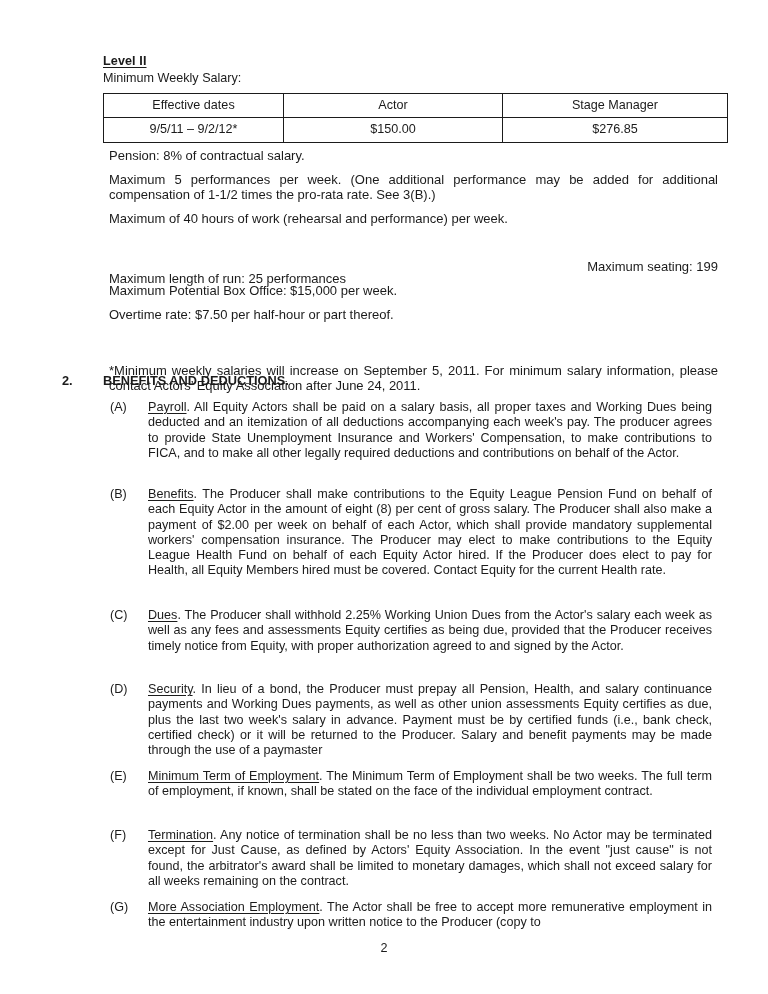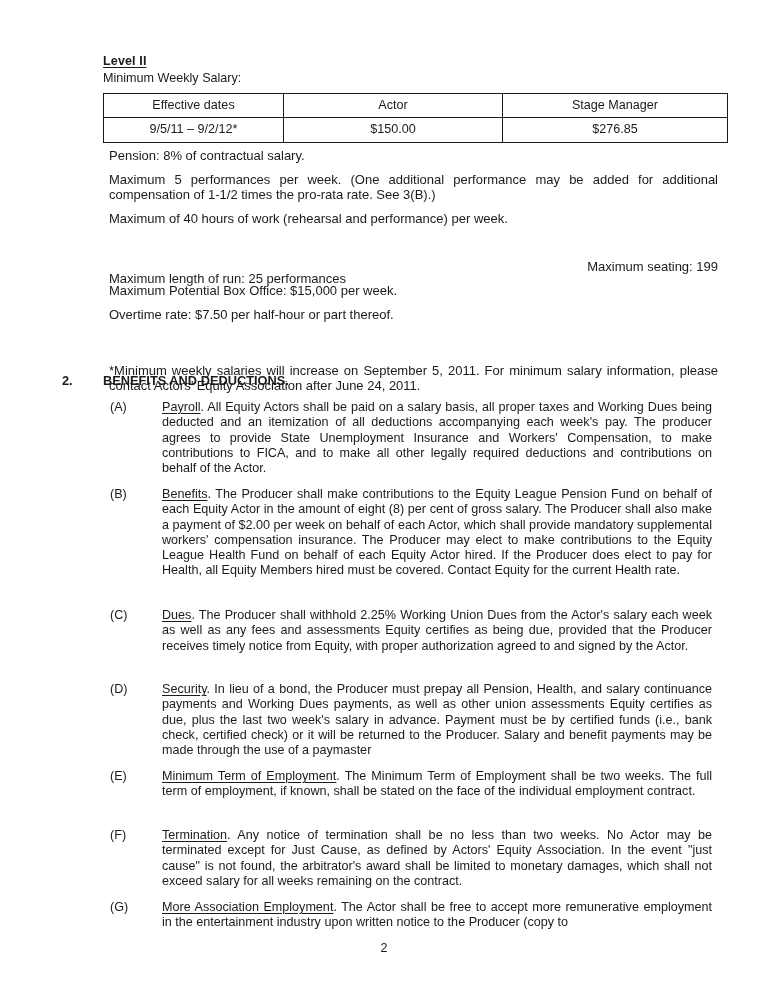--- a/index.html
+++ b/index.html
@@ -99,21 +99,21 @@
     line-height: 15.3px;
   }
   .clause .marker {
     position: absolute;
     left: 0;
     top: 0;
     width: 42px;
     text-align: left;
   }
   .clause .body {
-    margin-left: 52px;
+    margin-left: 38px;
     text-align: justify;
     text-justify: inter-word;
   }
   .runin {
     text-decoration: underline;
     text-underline-offset: 2px;
   }
 
   .page-number {
     position: absolute;

